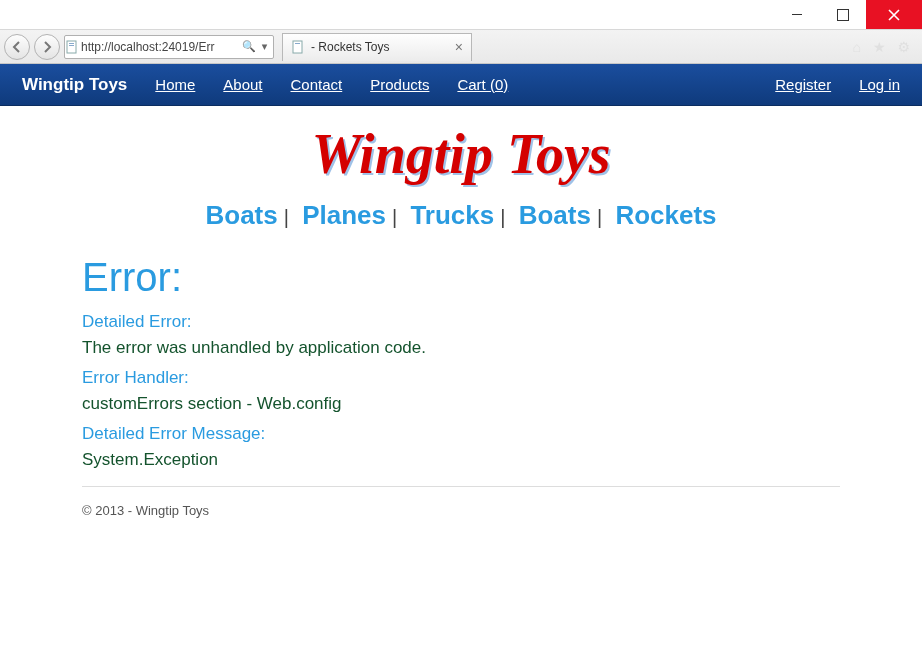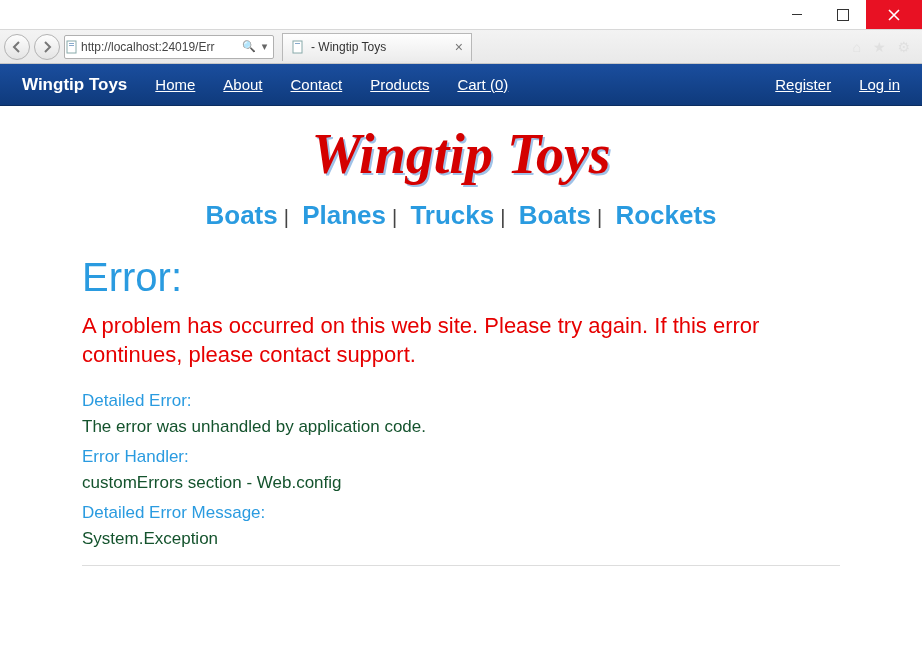--- a/index.html
+++ b/index.html
@@ -82,21 +82,21 @@
       <span>🔍</span>
       <span>▾</span>
       <span>↻</span>
     </div>
   </div>
   <div class="tab">
     <svg class="page-icon" viewBox="0 0 14 14">
         <rect x="2" y="1" width="9" height="12" fill="#fff" stroke="#8aa"></rect>
         <rect x="4" y="3" width="5" height="1" fill="#8ac"></rect>
       </svg>
-    <span> - Wingtip Toys</span>
+    <span> - Rockets Toys</span>
     <span class="tab-close">×</span>
   </div>
   <div class="ie-spacer"></div>
   <div class="ie-icons">
     <span>⌂</span>
     <span>★</span>
     <span>⚙</span>
   </div>
 </div>
 
@@ -116,26 +116,26 @@
   <div class="logo">Wingtip Toys</div>
   <div class="cats">
     <a>Boats</a><span class="sep">|</span>
     <a>Planes</a><span class="sep">|</span>
     <a>Trucks</a><span class="sep">|</span>
     <a>Boats</a><span class="sep">|</span>
     <a>Rockets</a>
   </div>
   <div class="content">
     <h2 class="err-title">Error:</h2>
-    <div class="err-msg">A problem has occurred on this web site. Please try again. If this error continues, please contact support.</div>
 
     <div class="label">Detailed Error:</div>
     <div class="val">The error was unhandled by application code.</div>
 
     <div class="label">Error Handler:</div>
     <div class="val">customErrors section - Web.config</div>
 
     <div class="label">Detailed Error Message:</div>
     <div class="val">System.Exception</div>
 
     <hr>
+    <div class="footer">© 2013 - Wingtip Toys</div>
   </div>
 </div>
 
 </body></html>

